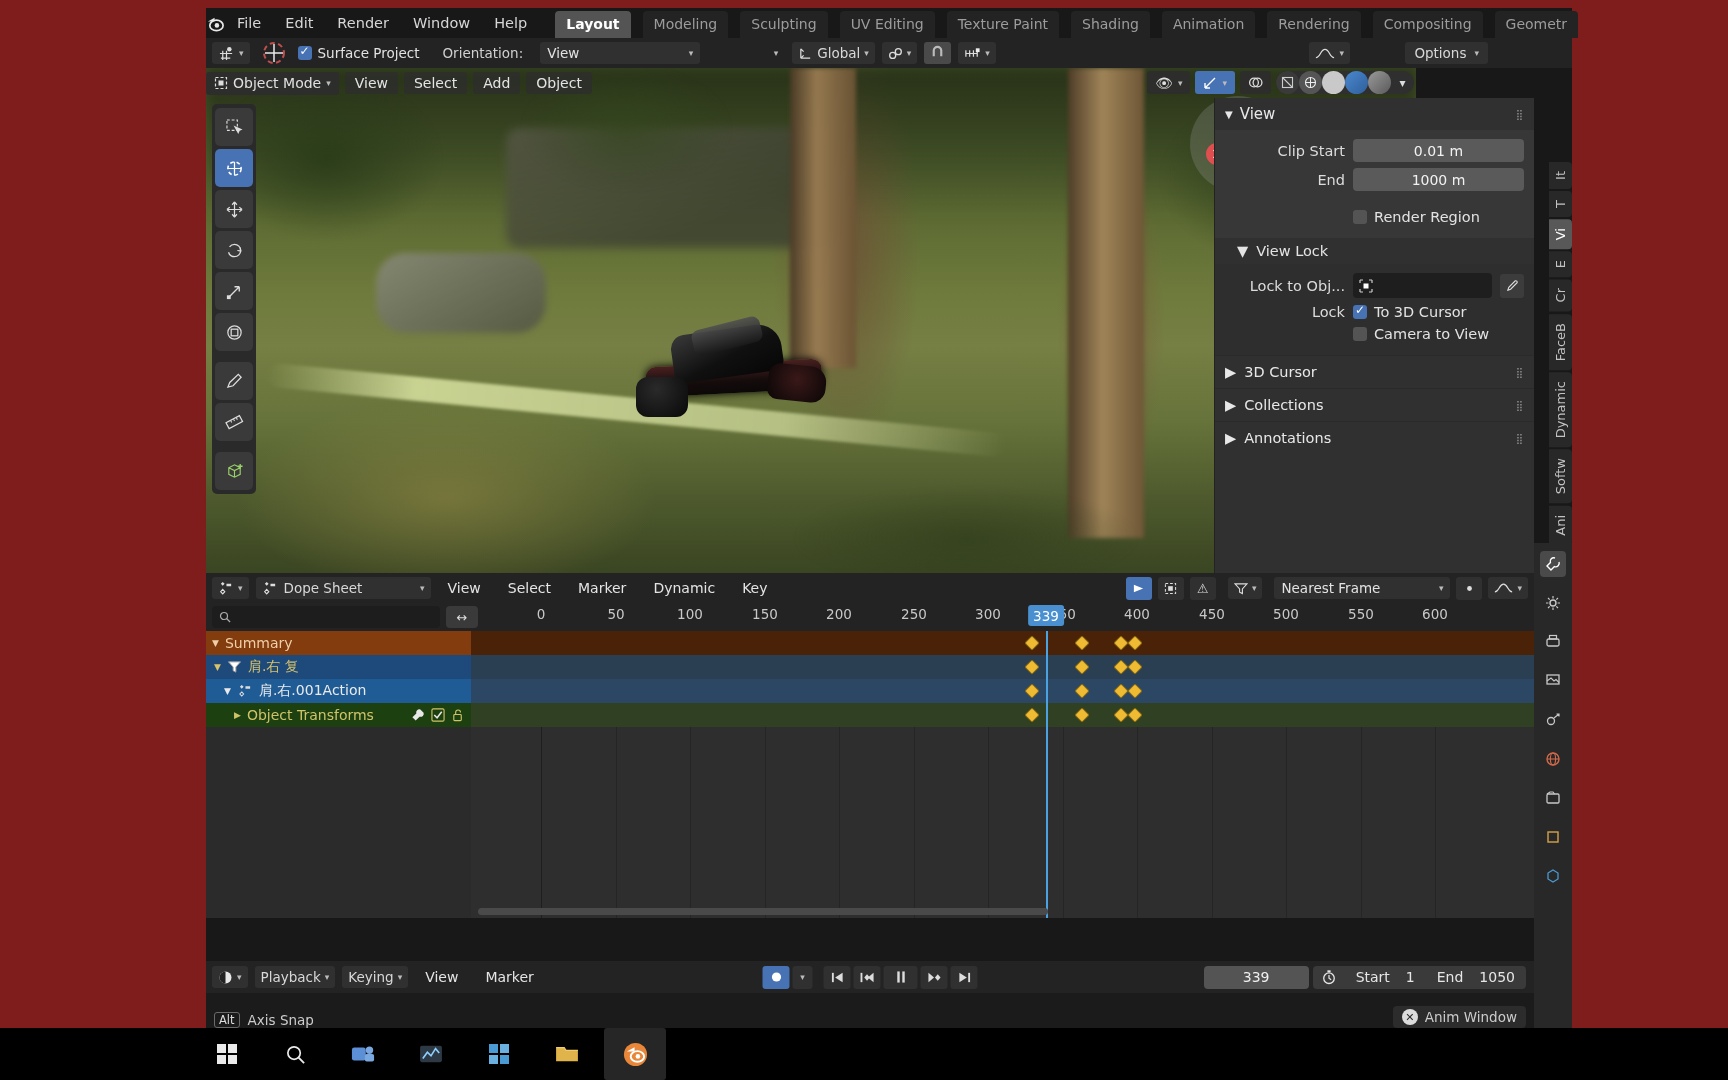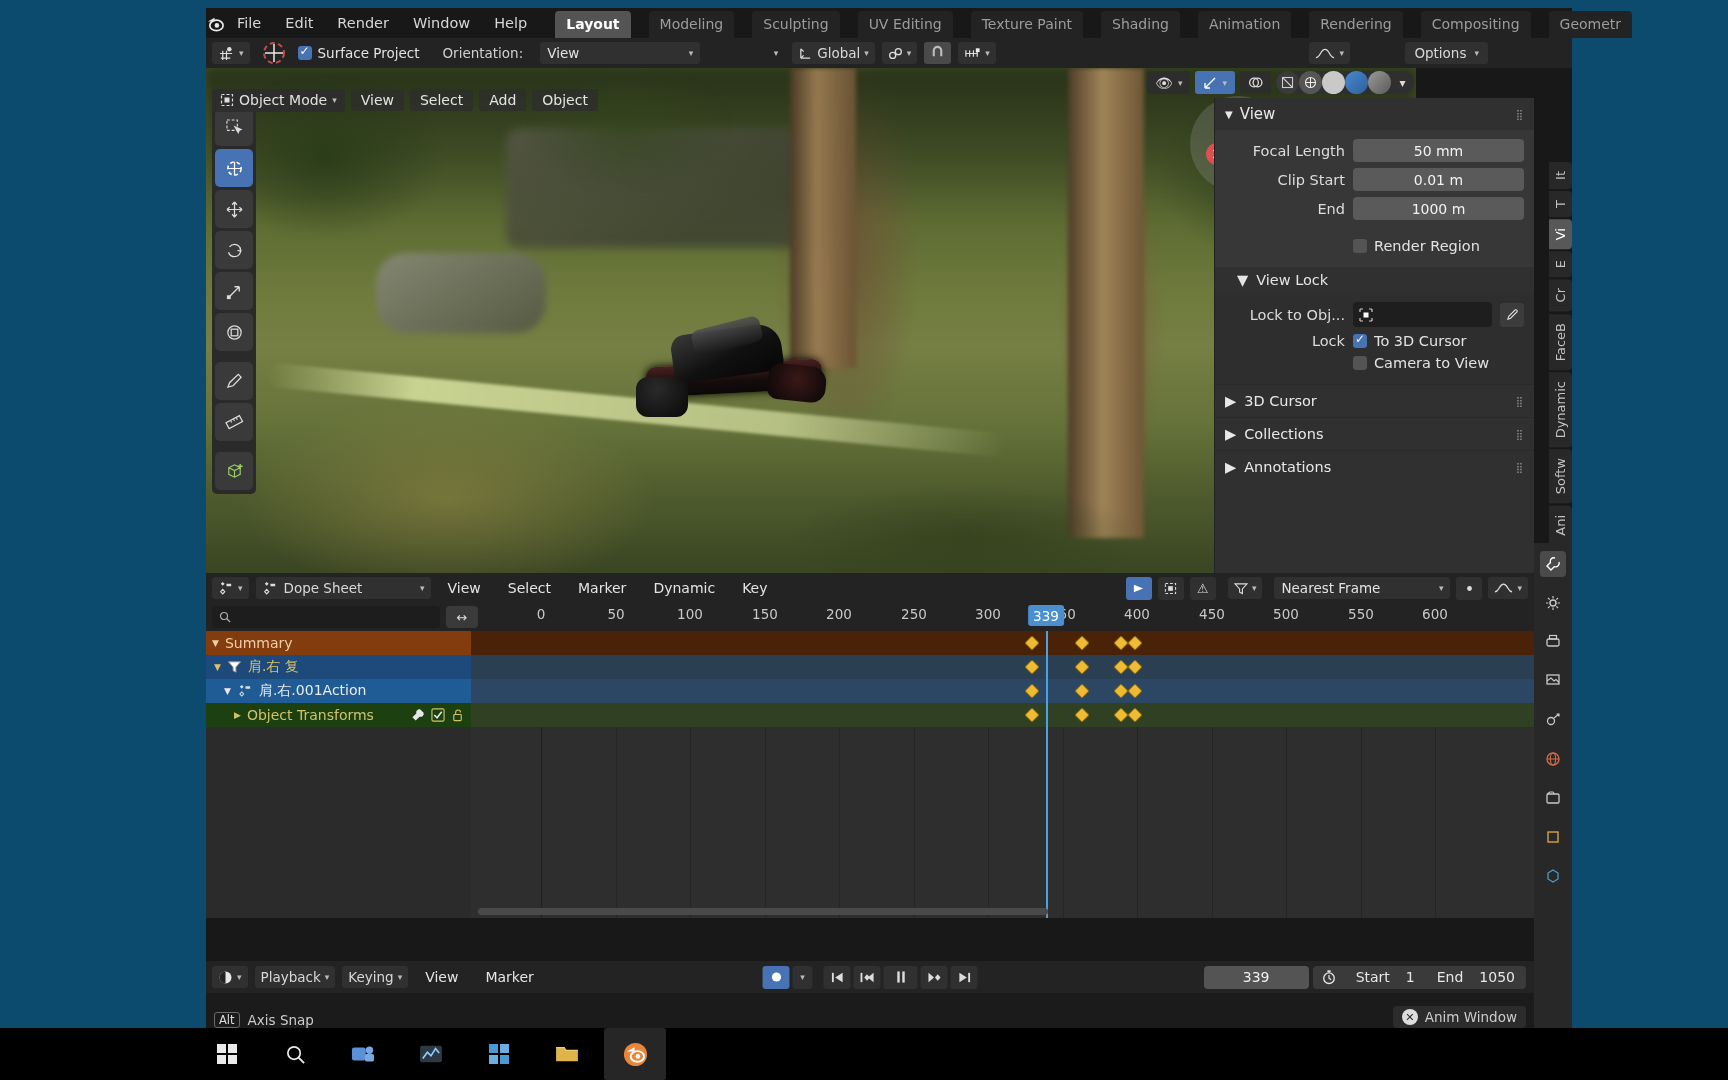--- a/index.html
+++ b/index.html
@@ -1,28 +1,28 @@
 <!DOCTYPE html>
 <html><head>
 <meta charset="utf-8">
 <style>
   * { box-sizing: border-box; margin:0; padding:0; }
   html,body { width:1728px; height:1080px; background:#000; overflow:hidden;
               font-family:"DejaVu Sans","Liberation Sans",sans-serif; }
-  #root { position:relative; width:1728px; height:1080px; background:#0c4a6e; }
+  #root { position:relative; width:1728px; height:1080px; background:#7f1d1d; }
 
   
   .blender-window { position:absolute; left:206px; top:8px; width:1366px; height:1020px;
                     background:#181818; }
 
   
   .topbar { position:relative; height:30px; background:#181818; display:flex; align-items:center; }
   .bl-logo { width:34px; display:flex; align-items:center; justify-content:center; color:#e8e8e8; font-size:17px; }
   .menu-item { color:#d6d6d6; font-size:14.5px; padding:3px 12px; white-space:nowrap; }
-  .ws-tabs { display:flex; align-items:flex-end; margin-left:16px; height:30px; gap:18px;justify-content:center; }
+  .ws-tabs { display:flex; align-items:flex-end; margin-left:16px; height:30px; gap:12px;justify-content:center; }
   .ws-tab { color:#9c9c9c; font-size:14px; padding:6px 11px 7px; background:#232323;
             border-radius:4px 4px 0 0; white-space:nowrap; height:27px; line-height:15px; }
   .ws-tab.active { background:#545454; color:#ffffff; font-weight:bold; }
 
   
   .toolrow { position:relative; height:30px; background:#232323; display:flex; align-items:center;
              padding:0 6px; gap:7px; }
   .tbtn { height:22px; background:#303030; border-radius:3px; display:flex; align-items:center;
           gap:4px; padding:0 6px; color:#d8d8d8; font-size:13.5px; }
   .chev { font-size:9px; color:#bbb; }
@@ -76,21 +76,21 @@
   .vp-model .m3 { position:absolute; left:0px; top:54px; width:52px; height:40px;
      background:radial-gradient(circle at 40% 30%,#2a2a2a,#080808); border-radius:12px; }
   .vp-model .m4 { position:absolute; left:132px; top:42px; width:58px; height:36px;
      background:radial-gradient(circle at 50% 40%,#3a1818,#0a0606); border-radius:12px 16px 14px 10px;
      transform:rotate(6deg); }
   .vp-model .m5 { position:absolute; left:56px; top:0px; width:70px; height:26px;
      background:linear-gradient(180deg,#505050,#1a1a1a); border-radius:8px; transform:rotate(-14deg); opacity:.9; }
 
   
   .vp-header { position:absolute; left:0; top:0; width:1042px; height:30px; display:flex;
-               align-items:center; padding-left:6px; gap:6px; z-index:9;margin-top:17px; }
+               align-items:center; gap:6px; z-index:9; }
   .vh-btn { height:23px; background:rgba(45,45,45,.93); border-radius:3px; display:flex; align-items:center;
             gap:5px; padding:0 8px; color:#e0e0e0; font-size:14px; }
   .vh-menu { color:#e4e4e4; font-size:14px; padding:3px 10px; background:rgba(45,45,45,.75); border-radius:3px; }
   .vp-header-right { position:absolute; right:2px; top:3px; display:flex; align-items:center; gap:5px; }
   .shade-group { display:flex; background:#2f2f2f; border-radius:12px; overflow:hidden; height:23px; align-items:center; }
   .shade-ball { width:23px; height:23px; border-radius:50%; display:flex; align-items:center; justify-content:center; font-size:12px; }
 
   
   .vp-tools { position:absolute; left:6px; top:36px; width:44px; background:#2a2a2a; border-radius:5px;
      padding:4px 3px; display:flex; flex-direction:column; gap:3px; z-index:8; }
@@ -473,24 +473,20 @@
       </div>
     </div>
 
     <div class="npanel">
       <div class="np-hdr">
         <span class="tri">▼</span>
         <span>View</span>
         <span class="grip">⣿</span>
       </div>
       <div class="np-sec">
-        <div class="np-row">
-          <div class="np-lbl">Focal Length</div>
-          <div class="np-val">50 mm</div>
-        </div>
         <div class="np-row">
           <div class="np-lbl">Clip Start</div>
           <div class="np-val">0.01 m</div>
         </div>
         <div class="np-row">
           <div class="np-lbl">End</div>
           <div class="np-val">1000 m</div>
         </div>
         <div class="np-row" style="margin-top:12px;">
           <div class="np-lbl"></div>

